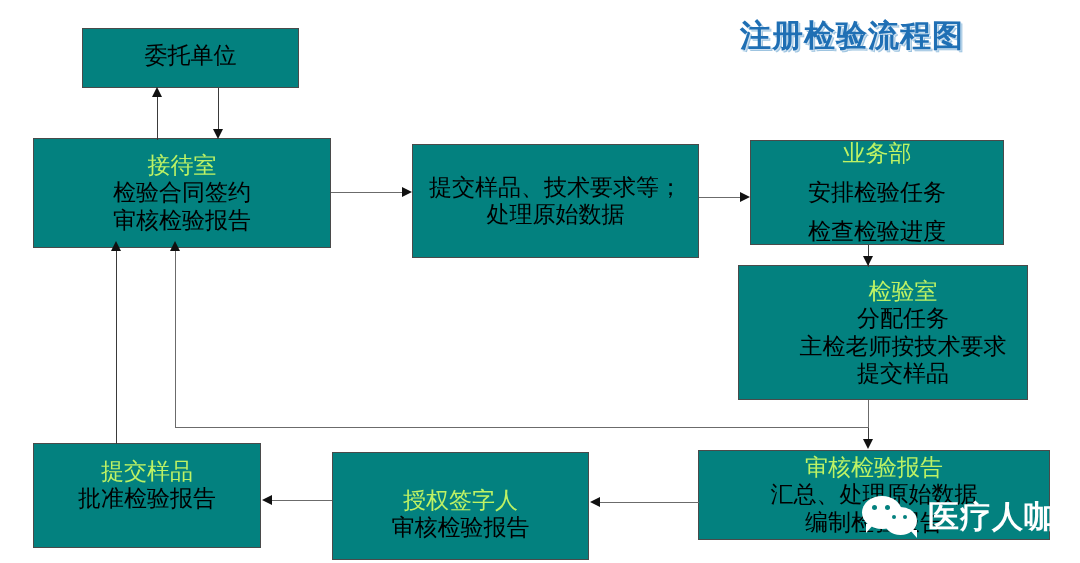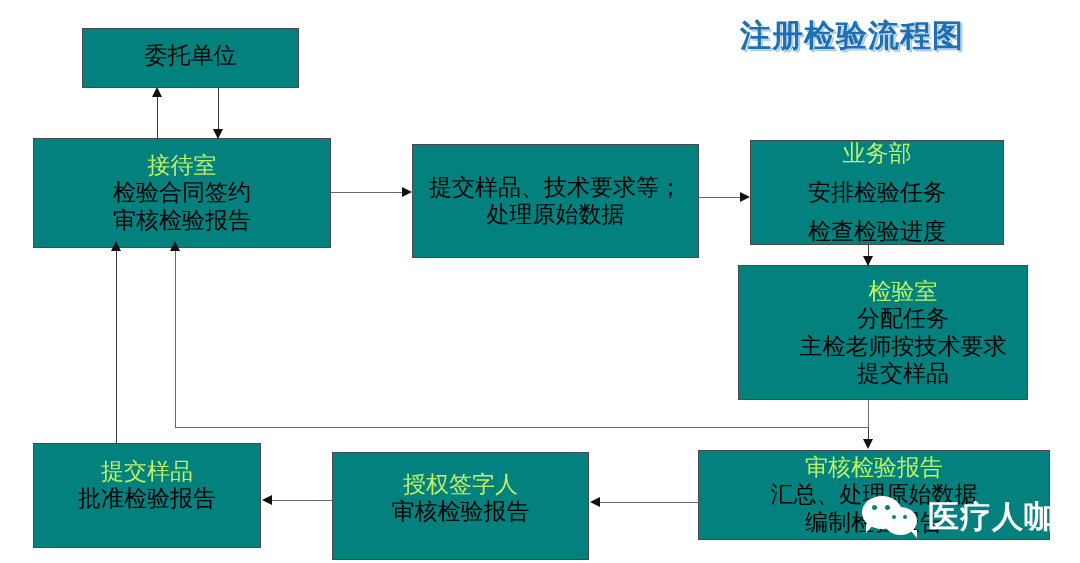--- a/index.html
+++ b/index.html
@@ -178,21 +178,21 @@
     <span class="ln">主检老师按技术要求</span>
     <span class="ln">提交样品</span>
   </div>
 
   <div class="box" style="left:698px; top:450px; width:352px; height:90px;">
     <span class="hdr">审核检验报告</span>
     <span class="ln">汇总、处理原始数据</span>
     <span class="ln">编制检验报告</span>
   </div>
 
-  <div class="box pad-top" style="left:332px; top:452px; width:257px; height:108px; padding-top:18px;">
+  <div class="box pad-top" style="left:332px; top:452px; width:257px; height:108px; padding-top:34px;">
     <span class="hdr">授权签字人</span>
     <span class="ln">审核检验报告</span>
   </div>
 
   <div class="box pad-top" style="left:33px; top:443px; width:228px; height:105px; padding-top:14px;">
     <span class="hdr">提交样品</span>
     <span class="ln">批准检验报告</span>
   </div>
 
   <div class="conn v dark" style="left:157px; top:96px; height:44px;"></div>

